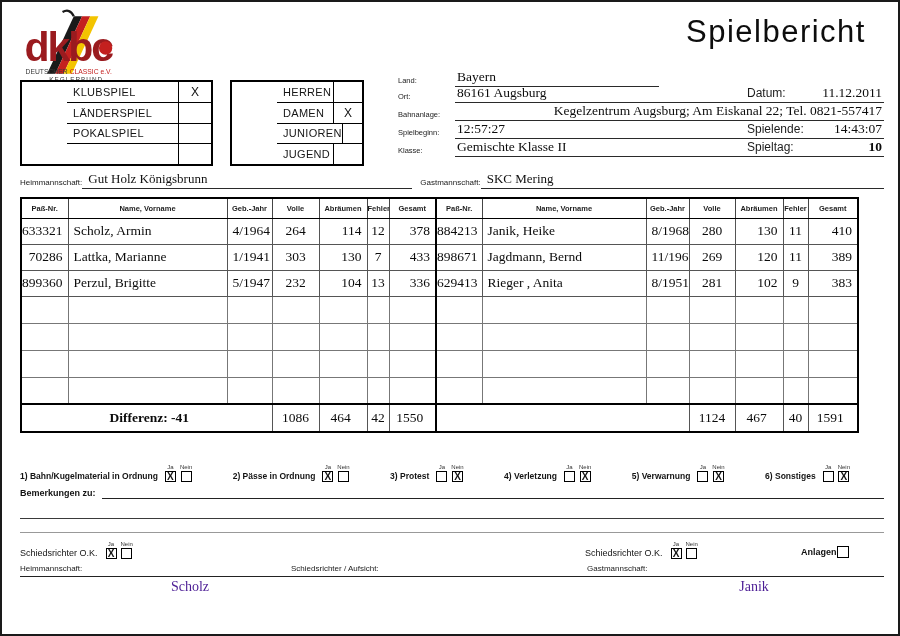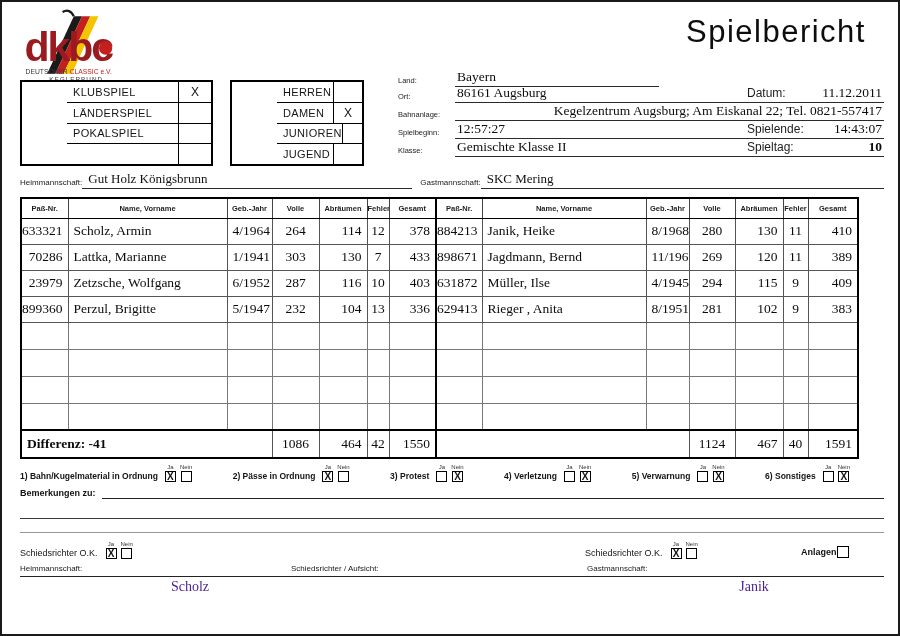--- a/index.html
+++ b/index.html
@@ -42,21 +42,21 @@
   .t-guest { flex:1; }
   .t-gap { width:8px; flex:none; }
   
   table.score { position:absolute; left:18px; top:195px; width:837px; border-collapse:collapse;
     table-layout:fixed; border:2px solid #000;padding-left:28px; }
   .score th { font-size:7.5px; font-weight:bold; color:#1d1d1d; text-align:center;
     border:1px solid #444; border-bottom:1.5px solid #000; height:20px; white-space:nowrap; overflow:hidden; }
   .score td { font-family:"Liberation Serif", serif; font-size:13.5px; color:#0b0b0b;
     border:1px solid #555; height:26px; white-space:nowrap; overflow:hidden; }
   .score tr.empty td { height:27px; border-color:#777; border-top-color:#888; }
-  .score tr.totals td { border-top:2px solid #000; height:28px; }
+  .score tr.totals td { border-top:2px solid #000; height:28px;text-align:center; }
   .score .div { border-left:2.5px solid #000 !important; }
   .ar { text-align:right; padding-right:5px; }
   .al { text-align:left; padding-left:5px; }
   .ac { text-align:center; }
   .diffcell { font-weight:bold; font-size:13.5px; }
   
   .cb-pair { display:flex; gap:4px; }
   .cb { display:flex; flex-direction:column; align-items:center; }
   .cb-tag { font-size:6px; color:#333; line-height:7px; }
   .cb-box { width:11px; height:11px; border:1.2px solid #000; font-size:10px; font-weight:bold;
@@ -251,36 +251,20 @@
         <td class="ar">433</td>
         <td class="ar div">898671</td>
         <td class="al">Jagdmann, Bernd</td>
         <td class="al">11/1968</td>
         <td class="ac">269</td>
         <td class="ar">120</td>
         <td class="ac">11</td>
         <td class="ar">389</td>
       </tr>
       <tr>
-        <td class="ar">23979</td>
-        <td class="al">Zetzsche, Wolfgang</td>
-        <td class="al">6/1952</td>
-        <td class="ac">287</td>
-        <td class="ar">116</td>
-        <td class="ac">10</td>
-        <td class="ar">403</td>
-        <td class="ar div">631872</td>
-        <td class="al">Müller, Ilse</td>
-        <td class="al">4/1945</td>
-        <td class="ac">294</td>
-        <td class="ar">115</td>
-        <td class="ac">9</td>
-        <td class="ar">409</td>
-      </tr>
-      <tr>
         <td class="ar">899360</td>
         <td class="al">Perzul, Brigitte</td>
         <td class="al">5/1947</td>
         <td class="ac">232</td>
         <td class="ar">104</td>
         <td class="ac">13</td>
         <td class="ar">336</td>
         <td class="ar div">629413</td>
         <td class="al">Rieger , Anita</td>
         <td class="al">8/1951</td>

